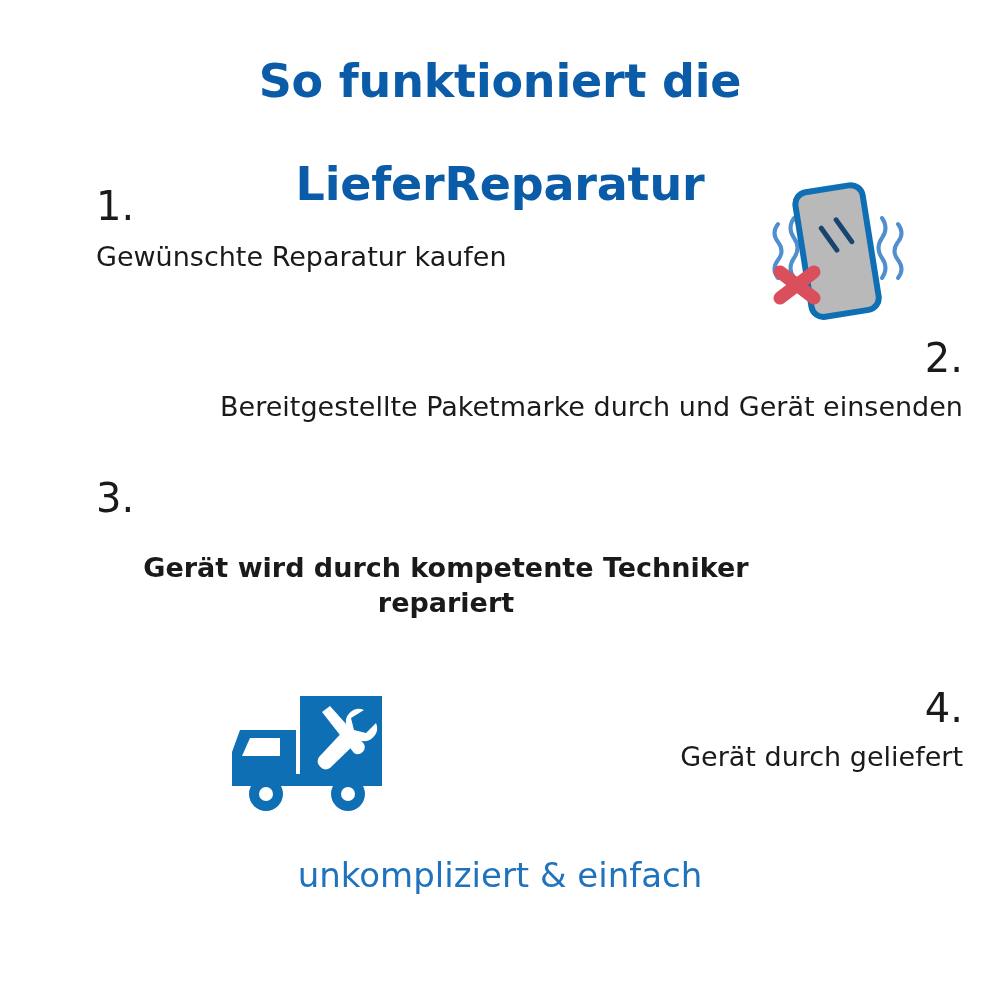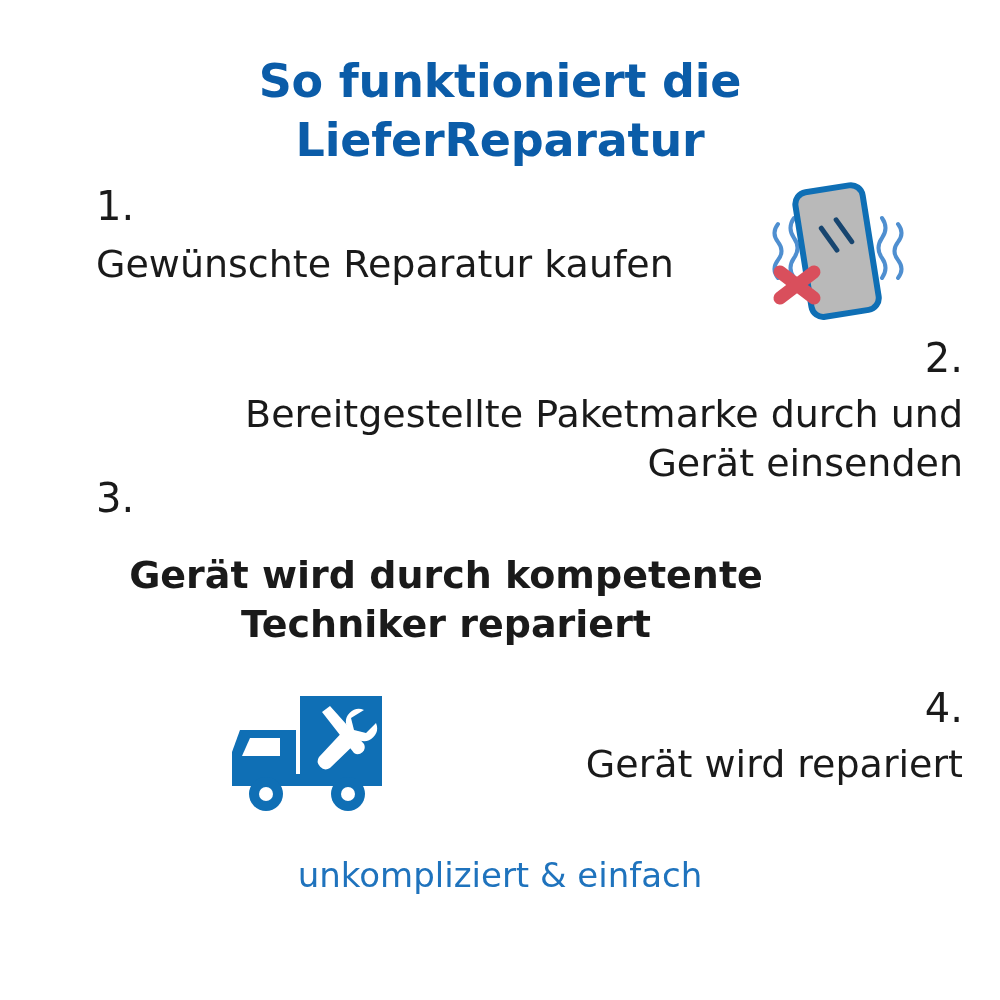--- a/index.html
+++ b/index.html
@@ -27,40 +27,40 @@
     top: 52px;
     left: 0;
     width: 1000px;
     text-align: center;
     color: #0b5ca8;
     font-weight: bold;
     font-size: 46px;
     line-height: 1.28;
     letter-spacing: -0.2px;
   }
-  .title .line2 { display: block; }
+  .title .line2 { display: block; margin-top: 44px; }
 
   
   .step-num {
     position: absolute;
     color: #1a1a1a;
     font-size: 40px;
     line-height: 1;
     font-weight: normal;
   }
   .num1 { left: 96px;  top: 186px; }
   .num2 { right: 84px; top: 338px; }
   .num3 { left: 96px;  top: 478px; }
   .num4 { right: 84px; top: 688px; }
 
   
   .step-text {
     position: absolute;
     color: #1a1a1a;
-    font-size: 38px;
+    font-size: 27px;
     line-height: 1.28;
   }
   .text1 { left: 96px;  top: 240px; text-align: left; width: 660px; }
   .text2 { right: 84px; top: 390px; text-align: right; width: 760px; }
   .text3 { left: 96px;  top: 551px; text-align: center; width: 700px; font-weight: bold; }
   .text4 { right: 84px; top: 740px; text-align: right; width: 560px; }
 
   
   .footer {
     position: absolute;
@@ -131,21 +131,21 @@
     </svg>
   </div>
 
   <div class="step-num num2">2.</div>
   <div class="step-text text2">Bereitgestellte Paketmarke durch und Gerät einsenden</div>
 
   <div class="step-num num3">3.</div>
   <div class="step-text text3">Gerät wird durch kompetente Techniker repariert</div>
 
   <div class="step-num num4">4.</div>
-  <div class="step-text text4">Gerät wird repariert</div>
+  <div class="step-text text4">Gerät durch geliefert</div>
 
   <div class="icon-truck">
     <svg width="176" height="122" viewBox="0 0 176 122" xmlns="http://www.w3.org/2000/svg">
 
       <rect x="74" y="2" width="82" height="78" fill="#0f6fb5"></rect>
 
       <g fill="#ffffff">
 
         <path d="M96 18 l8 -6 l34 38 a7 7 0 0 1 -10 9 l-32 -41 z"></path>
 

